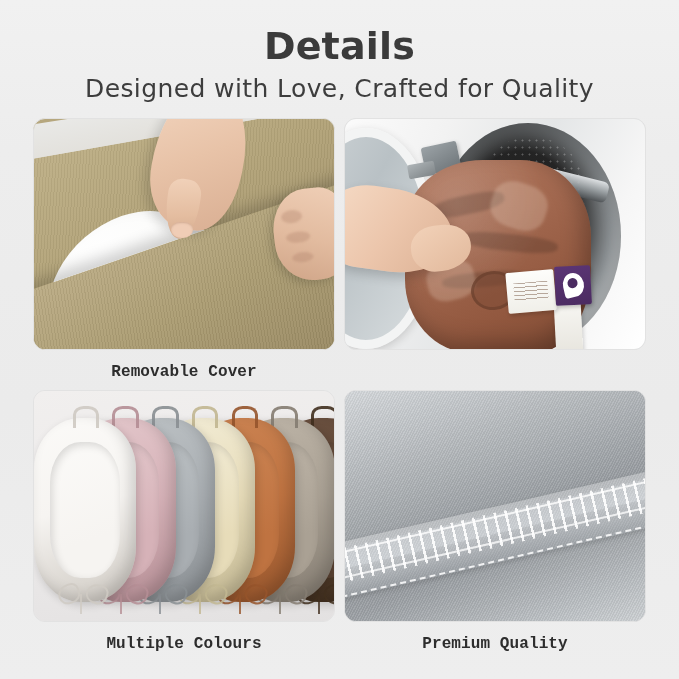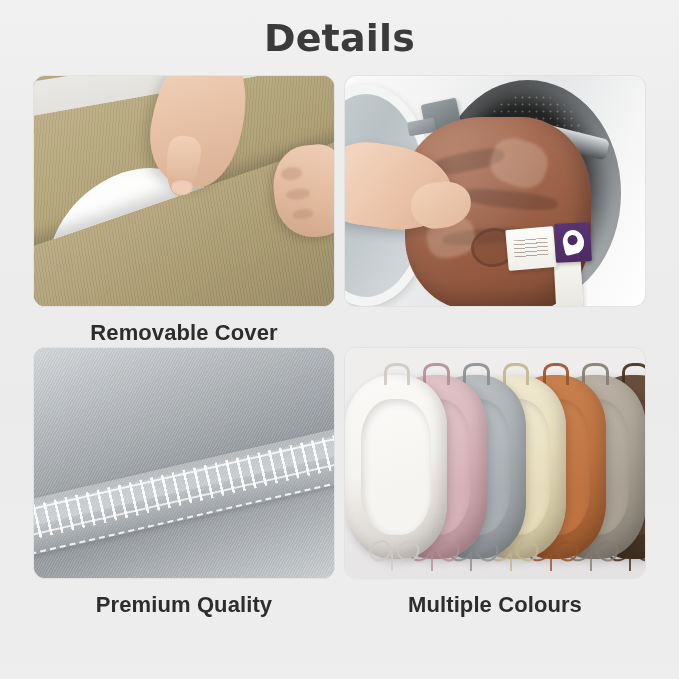--- a/index.html
+++ b/index.html
@@ -25,21 +25,21 @@
     background: linear-gradient(180deg, #f1f1f1 0%, #ededed 22%, #ebebeb 60%, #eeeeee 100%);
     pointer-events: none;
     z-index: 0;
   }
 
   .page {
     position: relative;
     z-index: 1;
     width: 679px;
     height: 679px;
-    padding: 8px;
+    padding: 16px;
   }
 
   
   .header {
     text-align: center;
     padding-top: 8px;
   }
 
   .title {
     font-size: 38px;
@@ -82,27 +82,27 @@
     height: 232px;
     border-radius: 12px;
     border: 1px solid #e2e2e2;
     overflow: hidden;
     position: relative;
     background: #f4f4f4;
   }
 
   .caption {
     margin-top: 14px;
-    font-size: 22px;
+    font-size: 16px;
     font-weight: 700;
     color: #2d2d2d;
     letter-spacing: 0.1px;
     text-align: center;
     line-height: 1.1;
-    font-family: Liberation Sans, sans-serif;
+    font-family: Liberation Mono, monospace;
   }
 
   .photo {
     position: absolute;
     inset: 0;
     overflow: hidden;
   }
 
   
   .t1 { background: #b6a77e; }
@@ -464,20 +464,21 @@
 </style>
 </head>
 <body>
 
 <div class="page-sheen"></div>
 
 <div class="page">
 
   <div class="header">
     <div class="title">Details</div>
+    <div class="subtitle">Designed with Love, Crafted for Quality</div>
   </div>
 
   <div class="grid">
 
     <div class="cell">
       <div class="tile t1">
         <div class="photo">
           <div class="bg-sheet"></div>
           <div class="cover-main"></div>
           <div class="insert"></div>
@@ -516,37 +517,20 @@
           <div class="leg-hole"></div>
           <div class="hand2"></div>
           <div class="fingers2"></div>
           <div class="tag-tail"></div>
           <div class="care-label"></div>
           <div class="brand-tag">
             <div class="brand-mark"></div>
           </div>
         </div>
       </div>
-    </div>
-
-    <div class="cell">
-      <div class="tile t3">
-        <div class="photo">
-          <div class="cloth"></div>
-          <div class="cloth-shade-top"></div>
-          <div class="cloth-shade-bot"></div>
-          <div class="seam-wrap">
-            <div class="seam-band"></div>
-            <div class="seam-stitch"></div>
-            <div class="seam-stitch2"></div>
-          </div>
-          <div class="seam-topline"></div>
-        </div>
-      </div>
-      <div class="caption">Premium Quality</div>
     </div>
 
     <div class="cell">
       <div class="tile t4">
         <div class="photo">
           <div class="studio"></div>
           <div class="nest-row" id="nest-row">
               <div class="nest" style="left: 0%; z-index: 7; color: rgb(207, 202, 195);">
                 <div class="bumper" style="background: linear-gradient(165deg, rgb(251, 250, 248) 0%, rgb(246, 244, 241) 48%, rgb(207, 202, 195) 100%);"></div>
                 <div class="inner" style="background: linear-gradient(160deg, rgb(251, 250, 248) 0%, rgb(246, 244, 241) 70%);"></div>
@@ -616,14 +600,31 @@
                   <span class="r"></span>
                   <i></i>
                 </div>
               </div>
             </div>
         </div>
       </div>
       <div class="caption">Multiple Colours</div>
     </div>
 
+    <div class="cell">
+      <div class="tile t3">
+        <div class="photo">
+          <div class="cloth"></div>
+          <div class="cloth-shade-top"></div>
+          <div class="cloth-shade-bot"></div>
+          <div class="seam-wrap">
+            <div class="seam-band"></div>
+            <div class="seam-stitch"></div>
+            <div class="seam-stitch2"></div>
+          </div>
+          <div class="seam-topline"></div>
+        </div>
+      </div>
+      <div class="caption">Premium Quality</div>
+    </div>
+
   </div>
 </div>
 
 </body></html>

